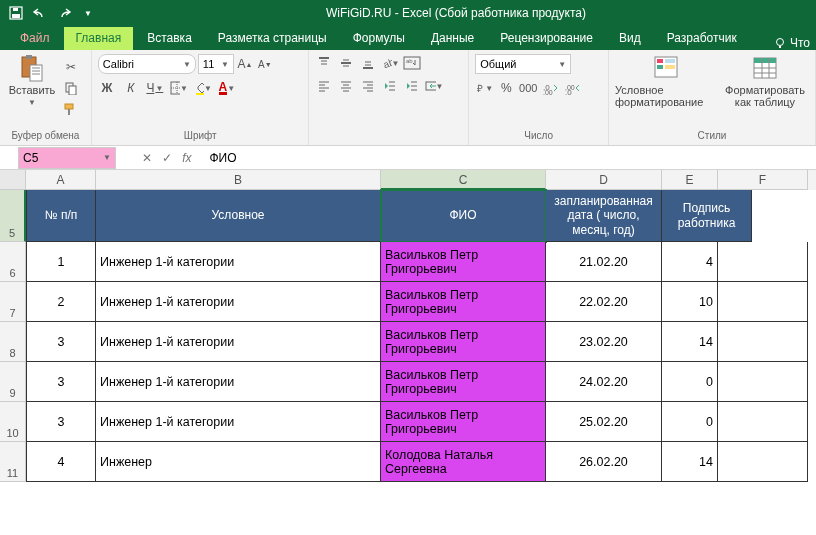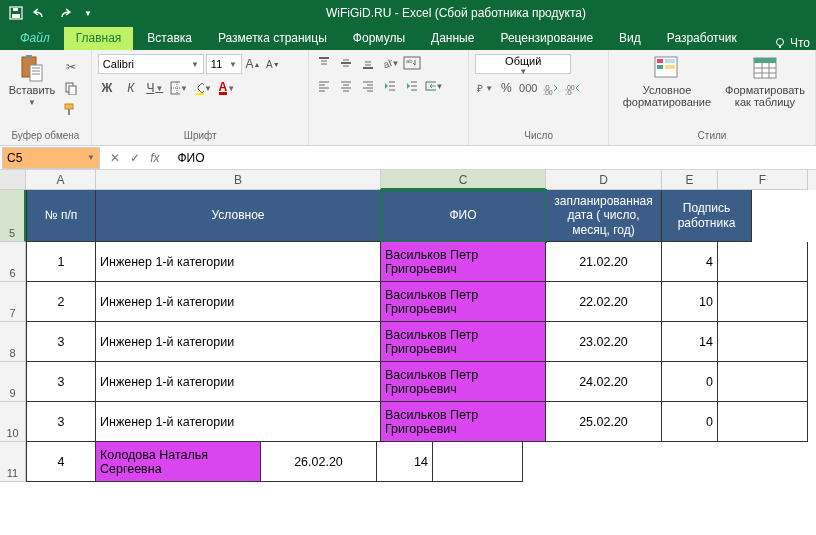--- a/index.html
+++ b/index.html
@@ -8,45 +8,45 @@
   
   .titlebar { background: #0e6837; height: 26px; display: flex; align-items: center; color: #fff; }
   .qa-toolbar { display: flex; align-items: center; gap: 8px; padding-left: 8px; }
   .qa-icon { width: 16px; height: 16px; display: flex; align-items: center; justify-content: center; }
   .title-center { flex: 1; text-align: center; font-size: 12px; }
 
   
   .tabstrip { background: #0e6837; height: 24px; display: flex; align-items: flex-end; padding-left: 8px; gap: 2px; }
   .tab { color: #fff; padding: 4px 12px 5px; font-size: 12px; cursor: pointer; }
   .tab.active { background: #bef264; color: #1a7a42; }
-  .tab.file { color: #5eead4; font-style: italic; }
+  .tab.file { color: #fca5a5; }
   .tab-tell { margin-left: auto; display: flex; align-items: center; padding-right: 6px; color: #fff; font-size: 12px; gap: 4px; }
 
   
   .ribbon { background: #f3f3f3; height: 96px; border-bottom: 1px solid #d4d4d4; display: flex; }
   .rgroup { border-right: 1px solid #e0e0e0; padding: 4px 6px 2px; display: flex; flex-direction: column; }
   .rgroup-body { flex: 1; display: flex; align-items: flex-start; gap: 4px; }
   .rgroup-label { text-align: center; font-size: 10px; color: #666; padding-bottom: 2px; position: relative; }
 
   .bigbtn { display: flex; flex-direction: column; align-items: center; width: 52px; font-size: 11px; color: #444; gap: 2px; }
   .bigbtn .ico { width: 28px; height: 28px; display: flex; align-items: center; justify-content: center; }
 
   .col { display: flex; flex-direction: column; gap: 3px; }
   .smallbtn { width: 18px; height: 18px; display: flex; align-items: center; justify-content: center; color: #555; }
   .row { display: flex; align-items: center; gap: 2px; }
   .font-combo { border: 1px solid #ccc; background: #fff; height: 20px; font-size: 11px; padding: 0 4px; display: flex; align-items: center; justify-content: space-between; }
-  .font-name { width: 106px; }
+  .font-name { width: 98px; border-radius: 8px; }
   .font-size { width: 36px; }
   .chev { font-size: 8px; color: #666; }
 
-  .dropdown-combo { border: 1px solid #ccc; background: #fff; height: 20px; width: 96px; font-size: 11px; padding: 0 4px; display: flex; align-items: center; justify-content: space-between; flex-direction: column; }
+  .dropdown-combo { border: 1px solid #ccc; background: #fff; height: 20px; width: 96px; font-size: 11px; padding: 0 4px; display: flex; align-items: center; justify-content: space-between; }
 
   
   .formulabar { height: 24px; border-bottom: 1px solid #d4d4d4; display: flex; align-items: center; background: #fff; }
-  .namebox { width: 98px; height: 22px; border: 1px solid #ccc; margin: 0 2px; padding: 0 4px; font-size: 12px; display: flex; align-items: center; justify-content: space-between; background: #fdba74; }
+  .namebox { width: 98px; height: 22px; border: 1px solid #ccc; margin: 0 18px; padding: 0 4px; font-size: 12px; display: flex; align-items: center; justify-content: space-between; background: #f9a8d4; }
   .fx-btns { display: flex; align-items: center; gap: 10px; padding: 0 8px; color: #777; }
   .fx-val { padding-left: 10px; font-size: 12px; }
 
   
   .grid { position: relative; }
   .colheads { display: flex; height: 20px; background: #f3f3f3; }
   .corner { width: 26px; border-right: 1px solid #ccc; border-bottom: 1px solid #ccc; background: #e8e8e8; }
   .ch { border-right: 1px solid #ccc; border-bottom: 1px solid #ccc; text-align: center; font-size: 12px; color: #555; line-height: 20px; background: #f3f3f3; }
   .ch.sel { background: #d5e3cf; border-bottom: 2px solid #1a7a42; }
   .cA { width: 70px; } .cB { width: 285px; } .cC { width: 165px; } .cD { width: 116px; } .cE { width: 56px; } .cF { width: 90px; }
@@ -335,21 +335,21 @@
       <div class="bigbtn" style="width:104px;">
         <div class="ico">
           <svg width="28" height="26">
               <rect x="2" y="2" width="22" height="20" fill="#fff" stroke="#888"></rect>
               <rect x="4" y="4" width="6" height="4" fill="#e46"></rect>
               <rect x="12" y="4" width="10" height="4" fill="#bde"></rect>
               <rect x="4" y="10" width="6" height="4" fill="#4a8"></rect>
               <rect x="12" y="10" width="10" height="4" fill="#fd8"></rect>
             </svg>
         </div>
-        <span style="text-align:center;line-height:1.1;">Условное форматирование</span>
+        <span style="line-height:1.1;">Условное форматирование</span>
       </div>
       <div class="bigbtn" style="width:88px;">
         <div class="ico">
           <svg width="26" height="24">
               <rect x="2" y="2" width="22" height="20" fill="#fff" stroke="#888"></rect>
               <rect x="2" y="2" width="22" height="5" fill="#4a8"></rect>
               <line x1="2" y1="12" x2="24" y2="12" stroke="#888"></line>
               <line x1="2" y1="17" x2="24" y2="17" stroke="#888"></line>
               <line x1="10" y1="2" x2="10" y2="22" stroke="#888"></line>
               <line x1="17" y1="2" x2="17" y2="22" stroke="#888"></line>
@@ -439,20 +439,21 @@
           <div class="cell cA">3</div>
           <div class="cell cB">Инженер 1-й категории</div>
           <div class="cell cC">Васильков Петр Григорьевич</div>
           <div class="cell cD">25.02.20</div>
           <div class="cell cE">0</div>
           <div class="cell cF"></div>
         </div>
         <div class="gr dr">
           <div class="rh">11</div>
           <div class="cell cA">4</div>
+          <div class="cell cB">Инженер</div>
           <div class="cell cC">Колодова Наталья Сергеевна</div>
           <div class="cell cD">26.02.20</div>
           <div class="cell cE">14</div>
           <div class="cell cF"></div>
         </div>
       </div>
   </div>
 </div>
 
 </body></html>

